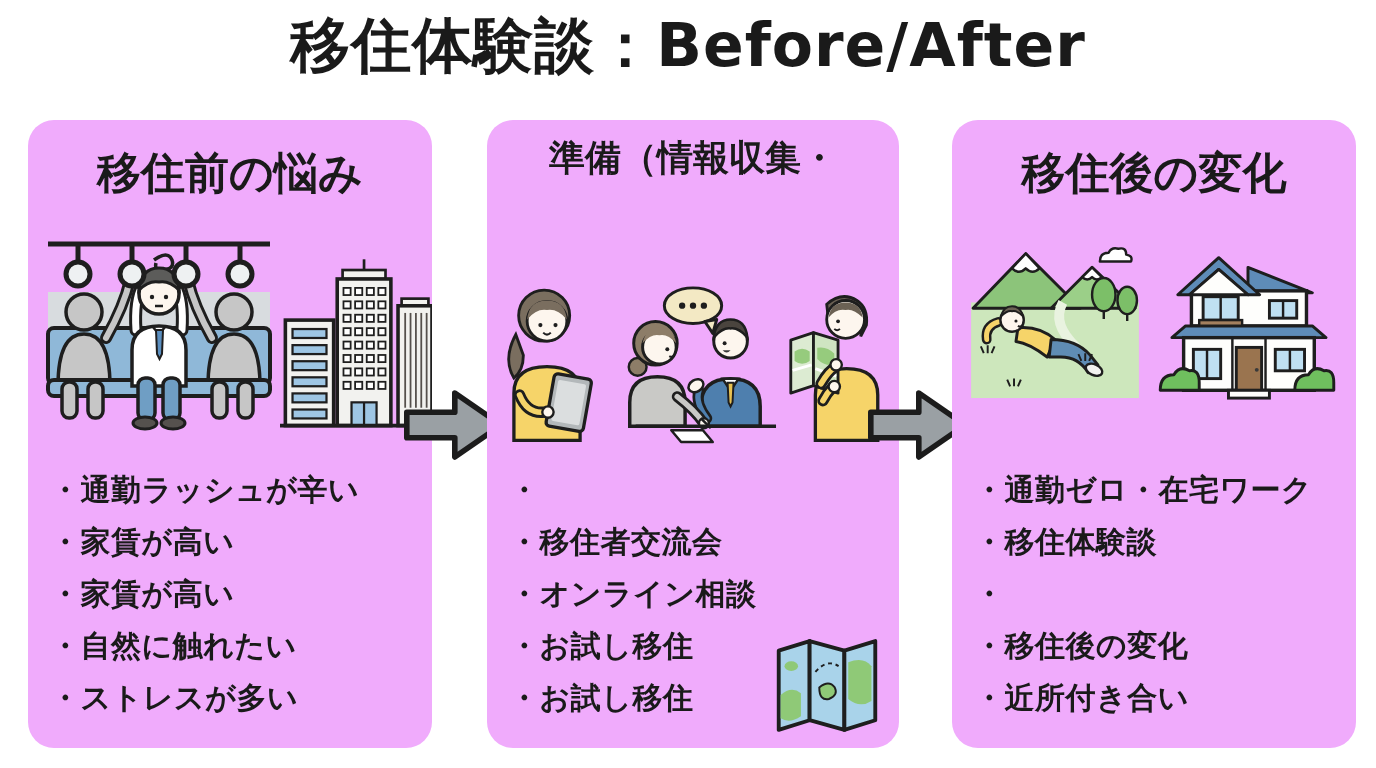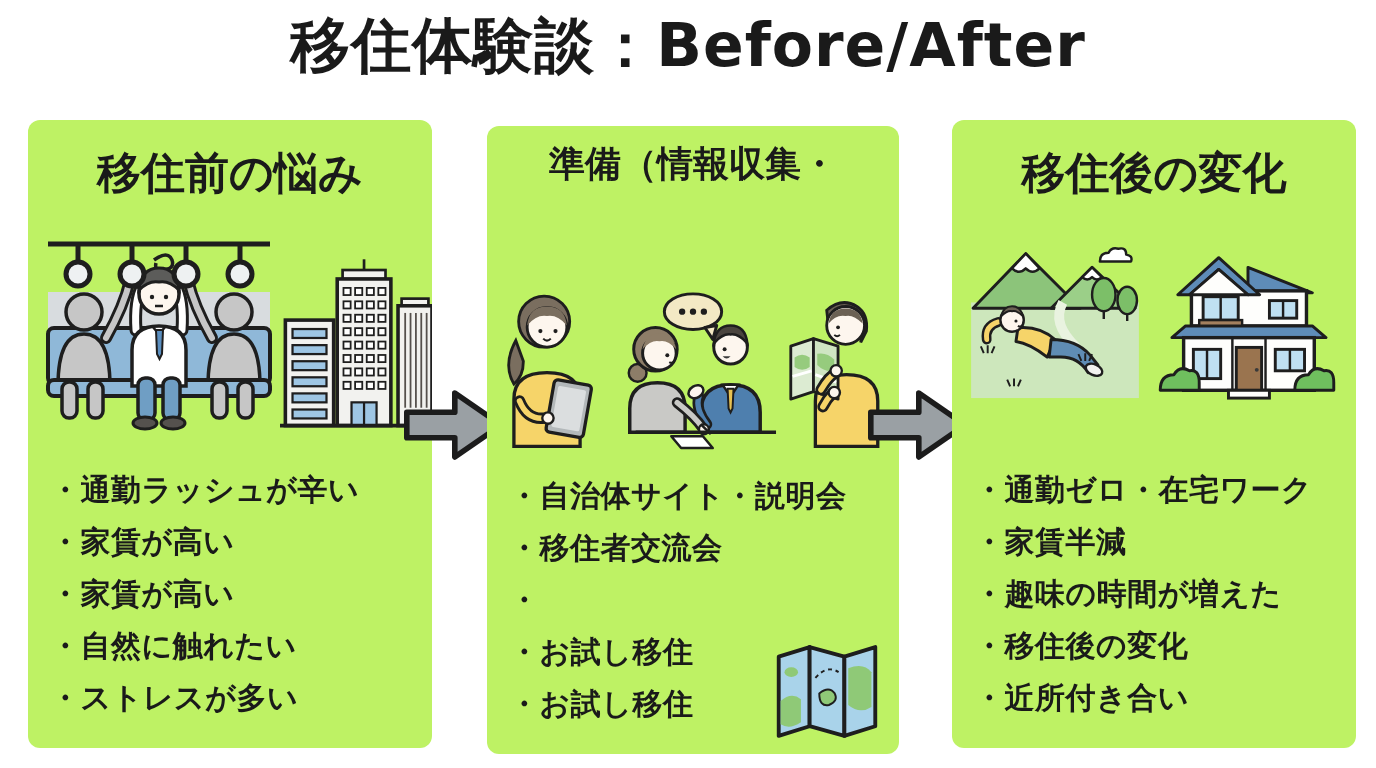--- a/index.html
+++ b/index.html
@@ -1,21 +1,21 @@
 <!DOCTYPE html>
 <html lang="ja"><head>
 <meta charset="utf-8">
 <style>
   html,body{margin:0;padding:0;background:#ffffff;}
   body{width:1376px;height:768px;overflow:hidden;
        font-family:"DejaVu Sans","Liberation Sans",sans-serif;color:#1a1a1a;}
   .stage{position:relative;width:1376px;height:768px;background:#ffffff;}
   .main-title{position:absolute;top:6px;left:0;width:100%;margin:0;text-align:center;
               font-size:60px;font-weight:900;letter-spacing:1px;}
-  .panel{position:absolute;top:120px;height:628px;background:#bef264;border-radius:12px;}
+  .panel{position:absolute;top:120px;height:628px;background:#f0abfc;border-radius:26px;}
   .panel-title{margin:26px 6px 0;text-align:center;font-size:44px;font-weight:900;line-height:1.22;}
   .panel-title.small{margin-top:16px;font-size:36px;}
   .panel-title span{display:block;}
   .panel-title span:empty{display:none;}
   .illus{position:absolute;}
   .illus-row{position:absolute;top:116px;left:8px;right:8px;height:212px;
              display:flex;justify-content:space-between;align-items:flex-end;}
   .bullets{position:absolute;top:344px;left:22px;right:4px;margin:0;padding:0;list-style:none;}
   .bullets li{display:flex;align-items:baseline;font-size:30px;font-weight:800;
               line-height:52px;white-space:nowrap;letter-spacing:.5px;}
@@ -174,21 +174,21 @@
           <span class="dot">・</span>
           <span>ストレスが多い</span>
         </li>
     </ul>
   </section>
 
   <svg class="arrow" style="left:402px;" viewBox="0 0 130 100">
     <polygon points="6,34 66,34 66,10 124,50 66,90 66,66 6,66" fill="#9aa0a4" stroke="#1c1c1c" stroke-width="7" stroke-linejoin="round"></polygon>
   </svg>
 
-  <section class="panel" style="left:487px;width:412px;margin-top:6px;">
+  <section class="panel" style="left:487px;width:412px;">
     <h2 class="panel-title small">
       <span>準備（情報収集・</span>
     </h2>
 
     <div class="illus-row">
       <svg style="width:104px;height:174px;" viewBox="0 0 110 172">
         <path d="M22 58 Q8 84 20 104 Q30 96 30 80 Z" fill="#7a6e5f" stroke="#1e1e1e" stroke-width="3"></path>
         <circle cx="52" cy="38" r="27" fill="#7a6e5f" stroke="#1e1e1e" stroke-width="3"></circle>
         <circle cx="55" cy="44" r="21" fill="#fdf6ee" stroke="#1e1e1e" stroke-width="3"></circle>
         <path d="M34 42 Q36 22 55 22 Q74 22 76 42 Q66 30 55 32 Q44 30 34 42 Z" fill="#7a6e5f"></path>
@@ -256,28 +256,28 @@
         <circle cx="52" cy="90" r="6" fill="#fdf6ee" stroke="#1e1e1e" stroke-width="2.5"></circle>
         <path d="M38 128 Q42 120 48 114" stroke="#1e1e1e" stroke-width="12" fill="none" stroke-linecap="round"></path>
         <path d="M38 128 Q42 120 48 114" stroke="#f6d469" stroke-width="6" fill="none" stroke-linecap="round"></path>
         <circle cx="50" cy="113" r="6" fill="#fdf6ee" stroke="#1e1e1e" stroke-width="2.5"></circle>
       </svg>
     </div>
 
     <ul class="bullets">
       <li>
           <span class="dot">・</span>
-          <span>自治体サイト・説明会</span>
         </li>
       <li>
           <span class="dot">・</span>
           <span>移住者交流会</span>
         </li>
       <li>
           <span class="dot">・</span>
+          <span>オンライン相談</span>
         </li>
       <li>
           <span class="dot">・</span>
           <span>お試し移住</span>
         </li>
       <li>
           <span class="dot">・</span>
           <span>お試し移住</span>
         </li>
     </ul>
@@ -360,25 +360,24 @@
       <path d="M142 148 Q142 132 156 132 Q162 122 172 128 Q182 126 182 140 V148 Z" fill="#6fbf5e" stroke="#1e1e1e" stroke-width="3" stroke-linejoin="round"></path>
     </svg>
 
     <ul class="bullets">
       <li>
           <span class="dot">・</span>
           <span>通勤ゼロ・在宅ワーク</span>
         </li>
       <li>
           <span class="dot">・</span>
-          <span>家賃半減</span>
-        </li>
-      <li>
-          <span class="dot">・</span>
-          <span>趣味の時間が増えた</span>
+          <span>移住体験談</span>
+        </li>
+      <li>
+          <span class="dot">・</span>
         </li>
       <li>
           <span class="dot">・</span>
           <span>移住後の変化</span>
         </li>
       <li>
           <span class="dot">・</span>
           <span>近所付き合い</span>
         </li>
     </ul>

